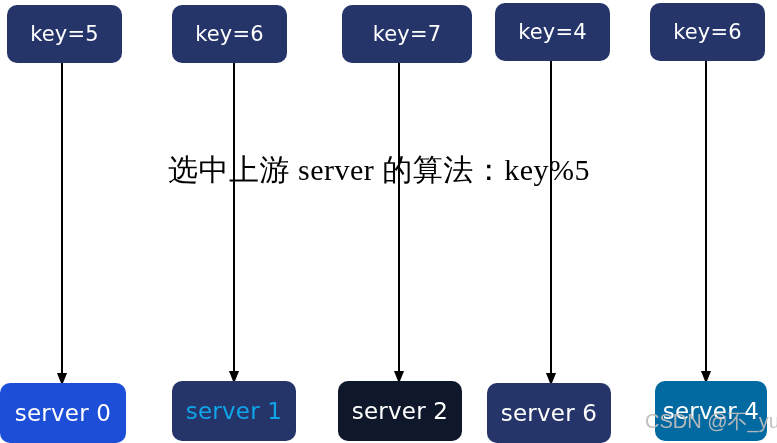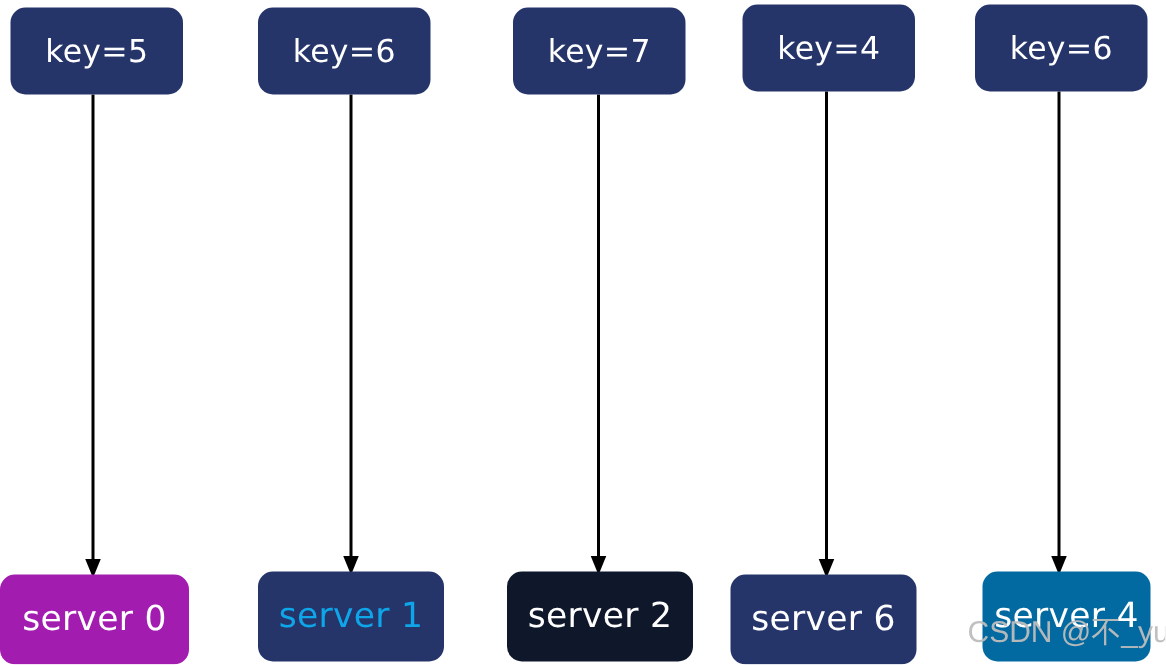--- a/index.html
+++ b/index.html
@@ -80,28 +80,29 @@
         <line x1="234" y1="63" x2="234" y2="377" stroke="#000000" stroke-width="2" marker-end="url(#arrowhead)"></line>
         <line x1="399" y1="63" x2="399" y2="377" stroke="#000000" stroke-width="2" marker-end="url(#arrowhead)"></line>
         <line x1="551" y1="61" x2="551" y2="379" stroke="#000000" stroke-width="2" marker-end="url(#arrowhead)"></line>
         <line x1="706" y1="61" x2="706" y2="377" stroke="#000000" stroke-width="2" marker-end="url(#arrowhead)"></line>
       </g>
   </svg>
 
   <div id="key-layer">
       <div class="node key-node" style="left: 7px; top: 5px; width: 115px; height: 58px; background: rgb(37, 53, 106); color: rgb(255, 255, 255);">key=5</div>
       <div class="node key-node" style="left: 172px; top: 5px; width: 115px; height: 58px; background: rgb(37, 53, 106); color: rgb(255, 255, 255);">key=6</div>
-      <div class="node key-node" style="left: 342px; top: 5px; width: 115px; height: 58px; background: rgb(37, 53, 106); color: rgb(255, 255, 255);">key=7</div>
+      <div class="node key-node" style="left: 342px; top: 5px; width: 130px; height: 58px; background: rgb(37, 53, 106); color: rgb(255, 255, 255);">key=7</div>
       <div class="node key-node" style="left: 495px; top: 3px; width: 115px; height: 58px; background: rgb(37, 53, 106); color: rgb(255, 255, 255);">key=4</div>
       <div class="node key-node" style="left: 650px; top: 3px; width: 115px; height: 58px; background: rgb(37, 53, 106); color: rgb(255, 255, 255);">key=6</div>
     </div>
   <div id="server-layer">
-      <div class="node server-node" style="left: 0px; top: 383px; width: 126px; height: 60px; background: #a21caf; color: rgb(255, 255, 255);">server 0</div>
+      <div class="node server-node" style="left: 0px; top: 383px; width: 126px; height: 60px; background: #1d4ed8; color: rgb(255, 255, 255);">server 0</div>
       <div class="node server-node" style="left: 172px; top: 381px; width: 124px; height: 60px; background: rgb(37, 53, 106); color: #0ea5e9;">server 1</div>
       <div class="node server-node" style="left: 338px; top: 381px; width: 124px; height: 60px; background: #0f172a; color: rgb(255, 255, 255);">server 2</div>
       <div class="node server-node" style="left: 487px; top: 383px; width: 124px; height: 60px; background: rgb(37, 53, 106); color: rgb(255, 255, 255);">server 6</div>
       <div class="node server-node" style="left: 655px; top: 381px; width: 112px; height: 60px; background: #0369a1; color: rgb(255, 255, 255);">server 4</div>
     </div>
 
+  <div id="caption">选中上游 server 的算法：key%5</div>
 
   <div id="watermark">CSDN @不_yu</div>
 
 </div>
 
 </body></html>

